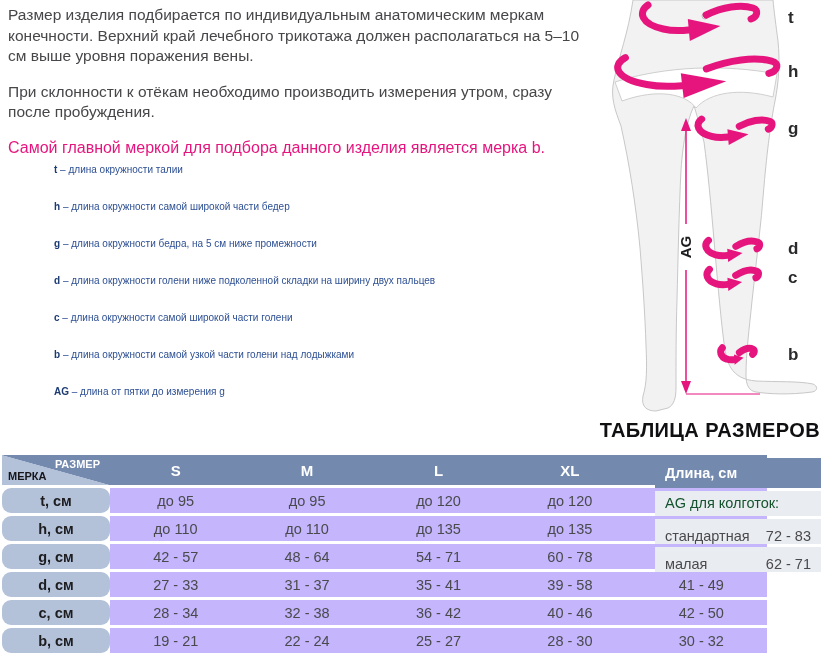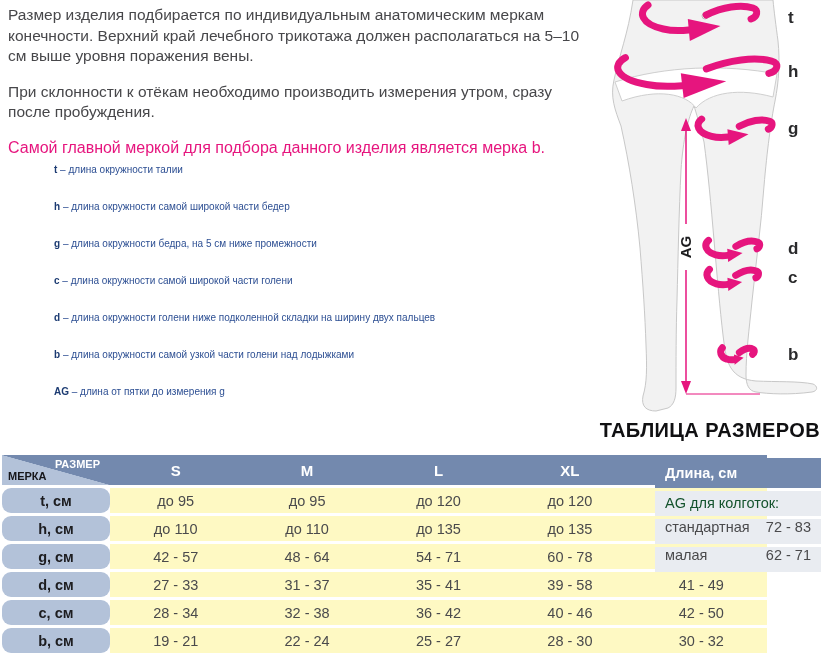--- a/index.html
+++ b/index.html
@@ -30,49 +30,49 @@
   .st-corner{flex:0 0 108px;height:30px;position:relative;
              background:linear-gradient(to left bottom,#7389ae 49.6%,#b3c2d9 50.4%);}
   .corner-top{position:absolute;top:3px;right:10px;font-size:11px;font-weight:bold;color:#ffffff;}
   .corner-bottom{position:absolute;bottom:3px;left:6px;font-size:11px;font-weight:bold;color:#16161a;}
   .st-cols{flex:1;display:flex;background:#7389ae;}
   .st-col{flex:1;display:flex;align-items:center;justify-content:center;
           color:#fff;font-weight:bold;font-size:15px;}
   .st-row{display:flex;height:25px;margin-top:3px;}
   .st-label{flex:0 0 108px;background:#b3c2d9;display:flex;align-items:center;justify-content:center;
             font-weight:bold;font-size:14.5px;color:#1d1d20;border-radius:9px;}
-  .st-vals{flex:1;display:flex;background:#fef9c3;}
+  .st-vals{flex:1;display:flex;background:#c4b5fd;}
   .st-val{flex:1;display:flex;align-items:center;justify-content:center;font-size:14.5px;color:#4a4a4c;}
 
   
   .len-panel{position:absolute;left:655px;top:458px;width:166px;}
   .len-header{height:30px;background:#7389ae;color:#fff;font-weight:bold;font-size:14.5px;
               line-height:30px;padding-left:10px;box-sizing:border-box;}
   .len-sub{height:25px;margin-top:3px;background:#e9ecf1;font-size:14.5px;color:#14532d;
            line-height:25px;padding-left:10px;box-sizing:border-box;}
   .len-row{height:25px;margin-top:3px;background:#e9ecf1;display:flex;justify-content:space-between;
-           align-items:flex-start;padding:0 10px;box-sizing:border-box;font-size:14.5px;color:#4a4a4c;}
+           align-items:flex-end;padding:0 10px;box-sizing:border-box;font-size:14.5px;color:#4a4a4c;}
 </style>
 </head>
 <body>
 
 <div class="page">
 
   <div class="intro">
     <p>Размер изделия подбирается по индивидуальным анатомическим меркам конечности. Верхний край лечебного трикотажа должен располагаться на 5–10 см выше уровня поражения вены.</p>
     <p>При склонности к отёкам необходимо производить измерения утром, сразу после пробуждения.</p>
     <p class="highlight">Самой главной меркой для подбора данного изделия является мерка b.</p>
   </div>
 
   <div class="legend">
       <div class="legend-item"><span class="legend-key">t</span><span> – длина окружности талии</span></div>
       <div class="legend-item"><span class="legend-key">h</span><span> – длина окружности самой широкой части бедер</span></div>
       <div class="legend-item"><span class="legend-key">g</span><span> – длина окружности бедра, на 5 см ниже промежности</span></div>
+      <div class="legend-item"><span class="legend-key">d</span><span> – длина окружности голени ниже подколенной складки на ширину двух пальцев</span></div>
       <div class="legend-item"><span class="legend-key">c</span><span> – длина окружности самой широкой части голени</span></div>
-      <div class="legend-item"><span class="legend-key">d</span><span> – длина окружности голени ниже подколенной складки на ширину двух пальцев</span></div>
       <div class="legend-item"><span class="legend-key">b</span><span> – длина окружности самой узкой части голени над лодыжками</span></div>
       <div class="legend-item"><span class="legend-key">AG</span><span> – длина от пятки до измерения g</span></div>
     </div>
 
   <div class="figure">
     <svg width="216" height="418" viewBox="0 0 216 418">
       <defs>
         <g id="wrapArrow">
           <path d="M -49 -11 C -59 -4, -56 8, -34 13 C -26 15, -18 15, -9 14" fill="none" stroke="#e6157e" stroke-width="7" stroke-linecap="round" vector-effect="non-scaling-stroke"></path>
           <path d="M 8 -1 C 24 -9, 42 -12, 54 -8 C 60 -6, 58 1, 52 3" fill="none" stroke="#e6157e" stroke-width="7" stroke-linecap="round" vector-effect="non-scaling-stroke"></path>

